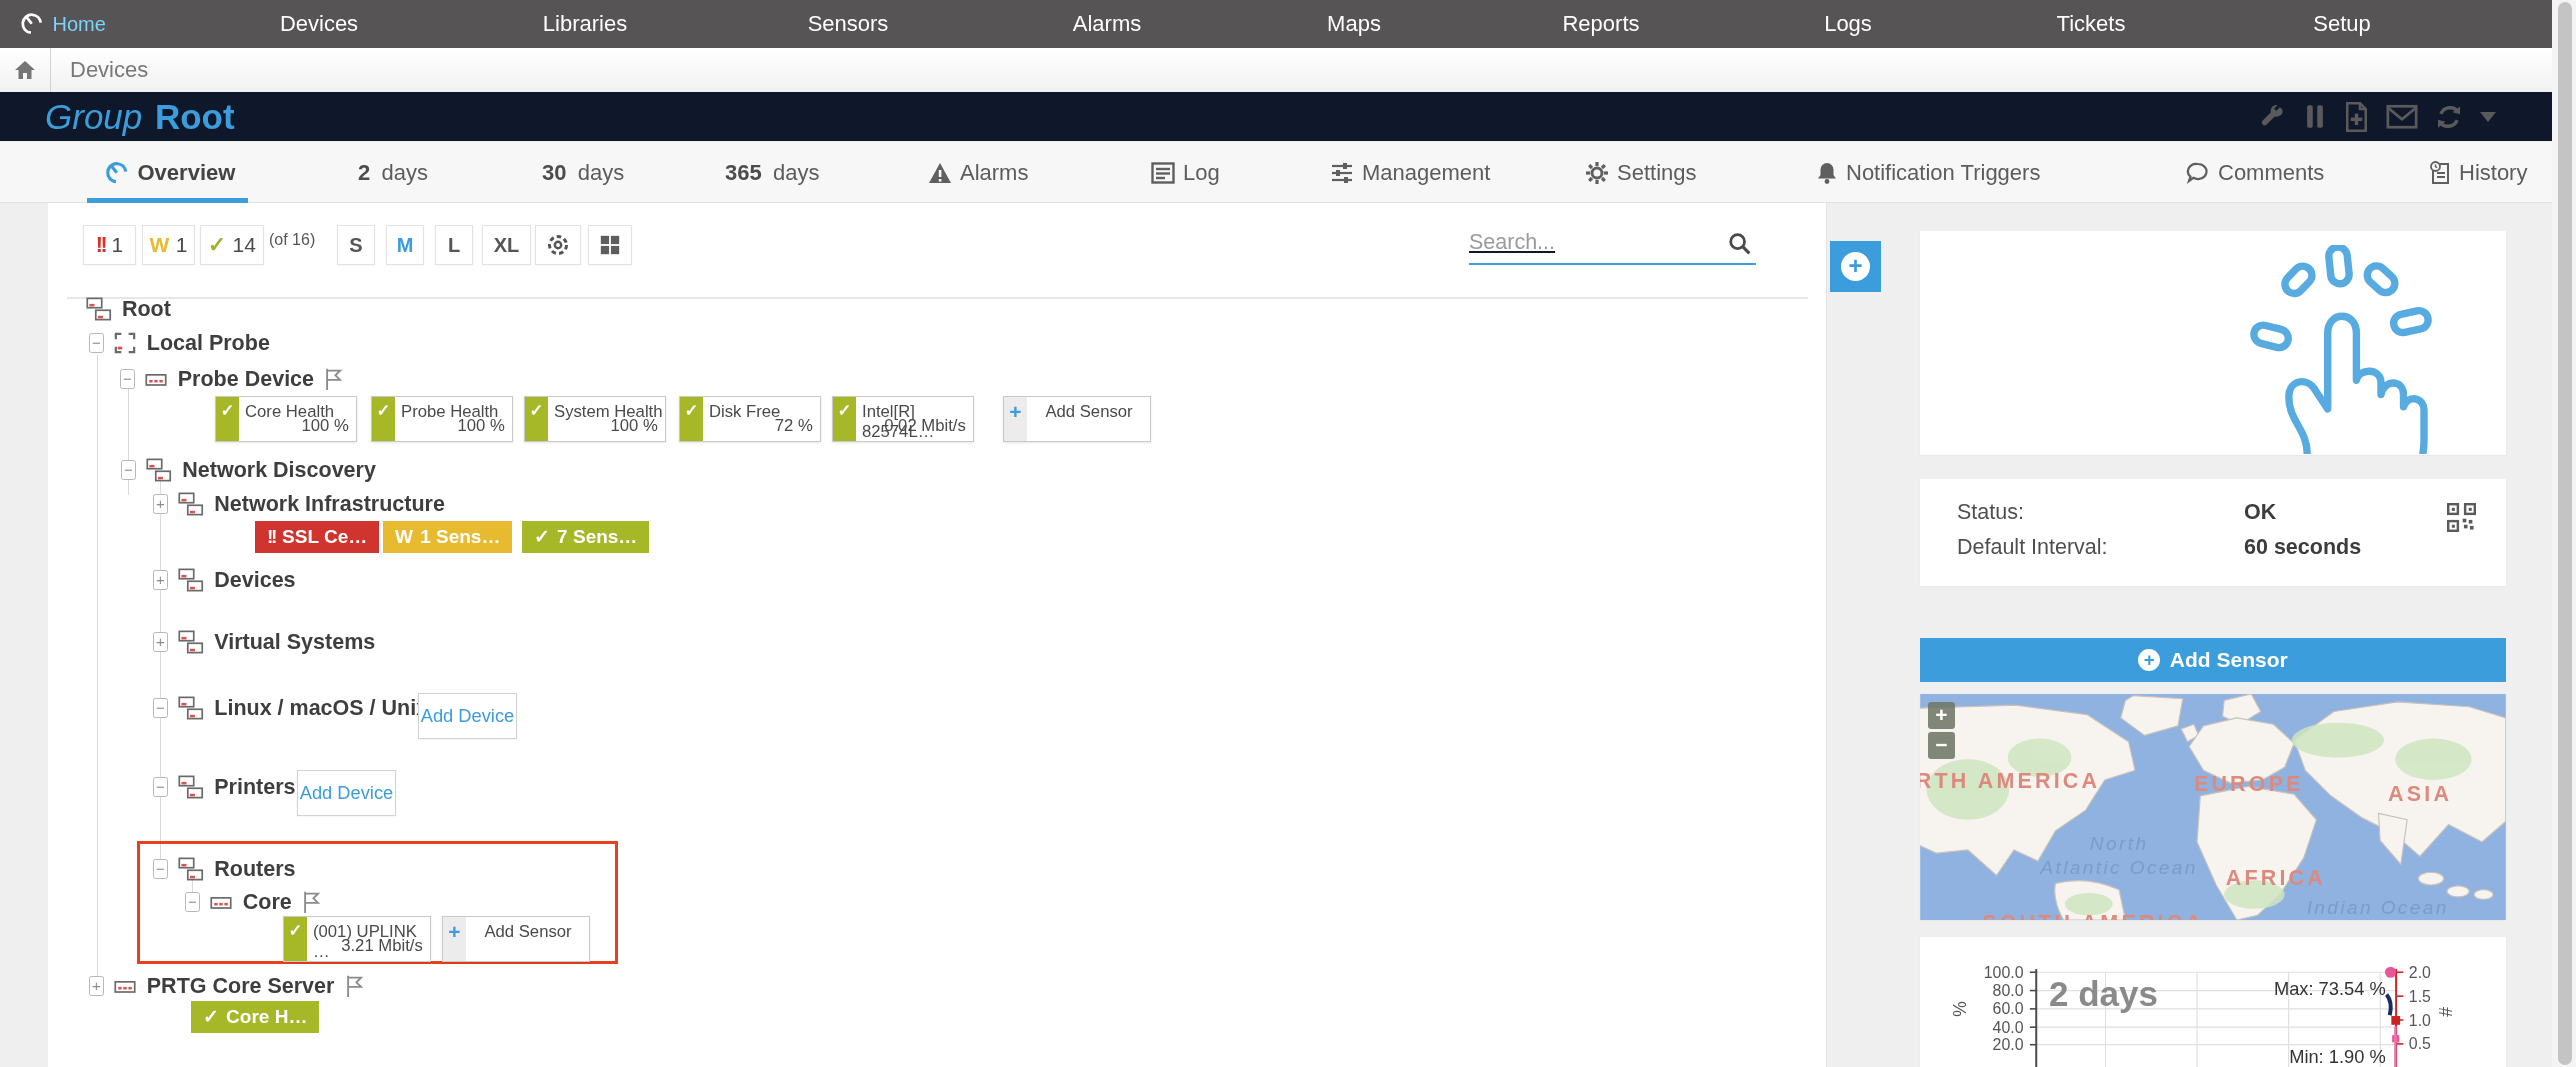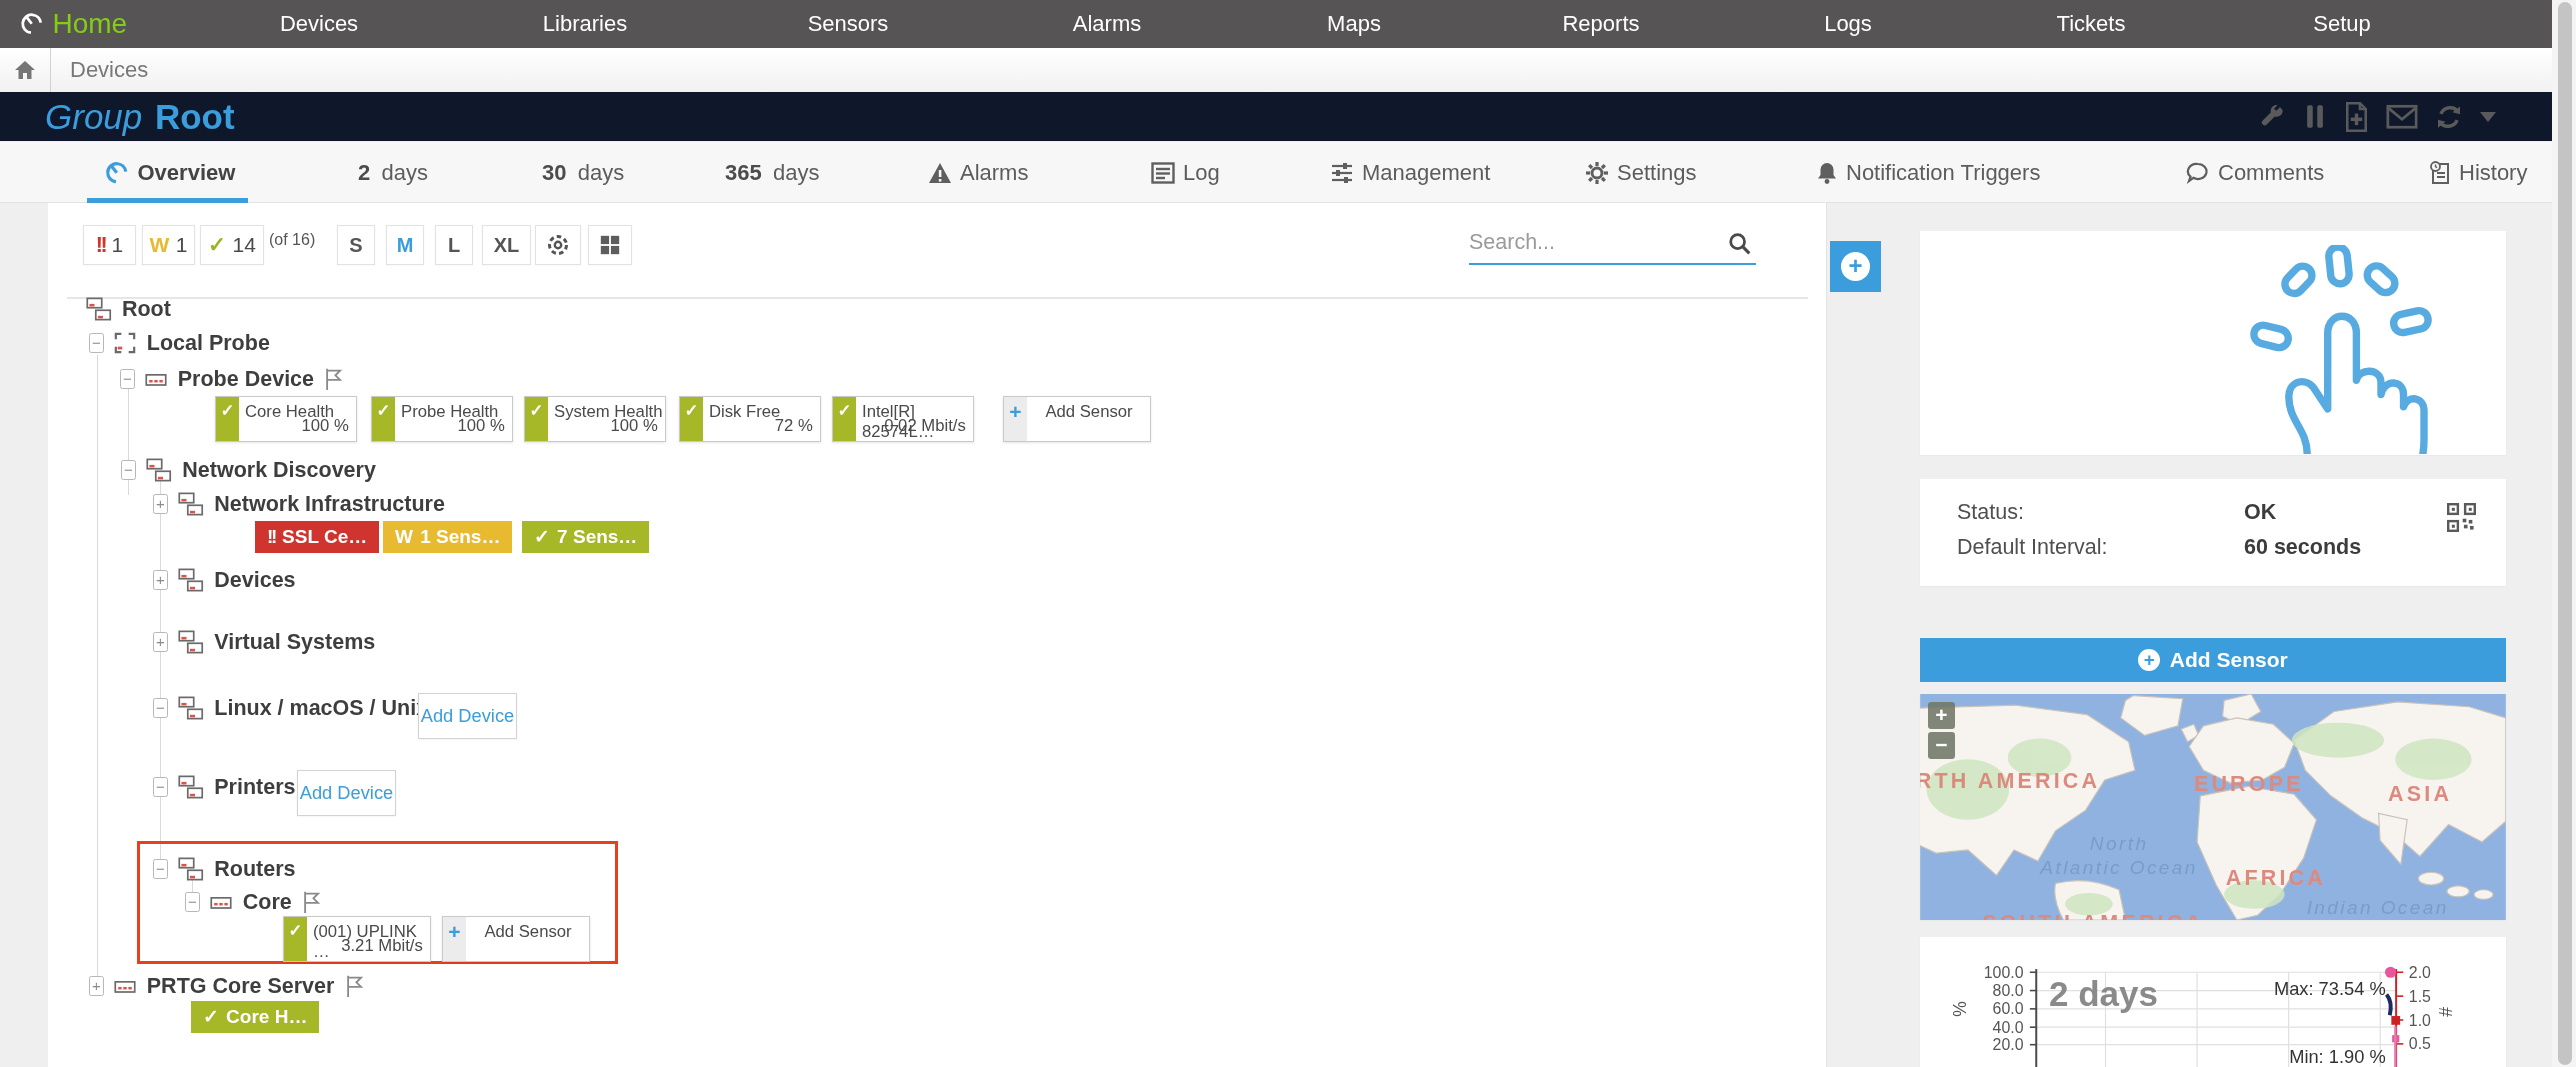--- a/index.html
+++ b/index.html
@@ -2,21 +2,21 @@
 <html style="font-size:12.7px"><head>
 <meta charset="utf-8">
 <style>
   * { margin:0; padding:0; box-sizing:border-box; }
   html,body { width:2576px; height:1067px; overflow:hidden; }
   body { font-family:"Liberation Sans", sans-serif; background:#efefef; position:relative; }
   .screen { position:absolute; inset:0; }
 
   
   .topnav { position:absolute; left:0; top:0; width:2552px; height:48px; background:#565454; }
-  .nav-home { position:absolute; left:19px; top:0; height:48px; display:flex; align-items:center; gap:8px; color:#84cc16; font-size:28px; cursor:pointer; }
+  .nav-home { position:absolute; left:19px; top:0; height:48px; display:flex; align-items:center; gap:8px; color:#7dd3fc; font-size:20px; cursor:pointer; }
   .nav-item { position:absolute; top:0; height:48px; line-height:48px; color:#fff; font-size:22px; transform:translateX(-50%); cursor:pointer; white-space:nowrap; }
 
   
   .breadcrumb-bar { position:absolute; left:0; top:48px; width:2552px; height:45px; background:linear-gradient(#ffffff,#f1f1f1); border-bottom:0.8px solid #dedede; }
   .bc-home { position:absolute; left:0; top:0; width:51px; height:44px; border-right:0.8px solid #d2d2d2; display:flex; align-items:center; justify-content:center; cursor:pointer; }
   .bc-path { position:absolute; left:70px; top:0; line-height:44px; font-size:22px; color:#787878; cursor:pointer; }
 
   
   .page-header { position:absolute; left:0; top:92px; width:2552px; height:49px; background:#0f172a; }
   .page-title { position:absolute; left:45px; top:4.8px; font-size:35px; }
@@ -39,21 +39,21 @@
   .filter-row { position:absolute; left:0; top:22px; width:100%; height:41px; }
   .count-chip { position:absolute; top:0; height:40px; background:#fff; border:0.8px solid #e2e2e2; box-shadow:0 0.8px 1.6px rgba(0,0,0,.05); display:flex; align-items:center; justify-content:center; gap:6.4px; font-size:21px; color:#4a4a4a; cursor:pointer; }
   .ci-err { color:#d2342b; font-weight:bold; letter-spacing:-2.4px; font-size:21.5px; }
   .ci-warn { color:#e7ba2f; font-weight:bold; font-size:21px; }
   .ci-ok { color:#9cb32b; font-weight:bold; font-size:21.5px; }
   .of-label { position:absolute; left:221px; top:6.4px; font-size:16px; color:#555; }
   .size-btn { position:absolute; top:0; height:40px; background:#fff; border:0.8px solid #e2e2e2; box-shadow:0 0.8px 1.6px rgba(0,0,0,.05); text-align:center; line-height:38px; font-size:20px; font-weight:bold; color:#555; cursor:pointer; }
   .size-btn.active { color:#3b9ddb; }
   .icon-btn { position:absolute; top:0; height:40px; background:#fff; border:0.8px solid #e2e2e2; box-shadow:0 0.8px 1.6px rgba(0,0,0,.05); display:flex; align-items:center; justify-content:center; cursor:pointer; }
   .search-wrap { position:absolute; left:1421px; top:0; width:287px; height:40px; border-bottom:2.4px solid #3b9ddb; }
-  .search-wrap input { width:247px; height:35px; border:none; outline:none; font-size:21.5px; color:#0f766e; background:transparent; font-family:"Liberation Sans",sans-serif; }
+  .search-wrap input { width:247px; height:35px; border:none; outline:none; font-size:21.5px; color:#0f172a; background:transparent; font-family:"Liberation Sans",sans-serif;text-decoration:underline; }
   .search-wrap input::placeholder { color:#9a9a9a; }
   .search-icon { position:absolute; right:3.2px; top:6.4px; cursor:pointer; }
   .filter-divider { position:absolute; left:19px; top:72px; width:1741px; height:1.6px; background:#e6e6e6; }
 
   
   .tree { position:absolute; left:0; top:80px; width:100%; height:785px; }
   .tline { position:absolute; width:0.8px; background:#d9d9d9; }
   .trow { position:absolute; height:32px; display:flex; align-items:center; gap:10.4px; font-size:21.5px; font-weight:bold; color:#3e3e3e; white-space:nowrap; }
   .trow .tlabel { cursor:pointer; }
   .exp { width:15px; height:20px; border:0.8px solid #b7b7b7; border-radius:2.4px; background:#fff; color:#8b8b8b; font-size:15px; line-height:17.5px; text-align:center; font-weight:normal; cursor:pointer; flex:0 0 auto; }

